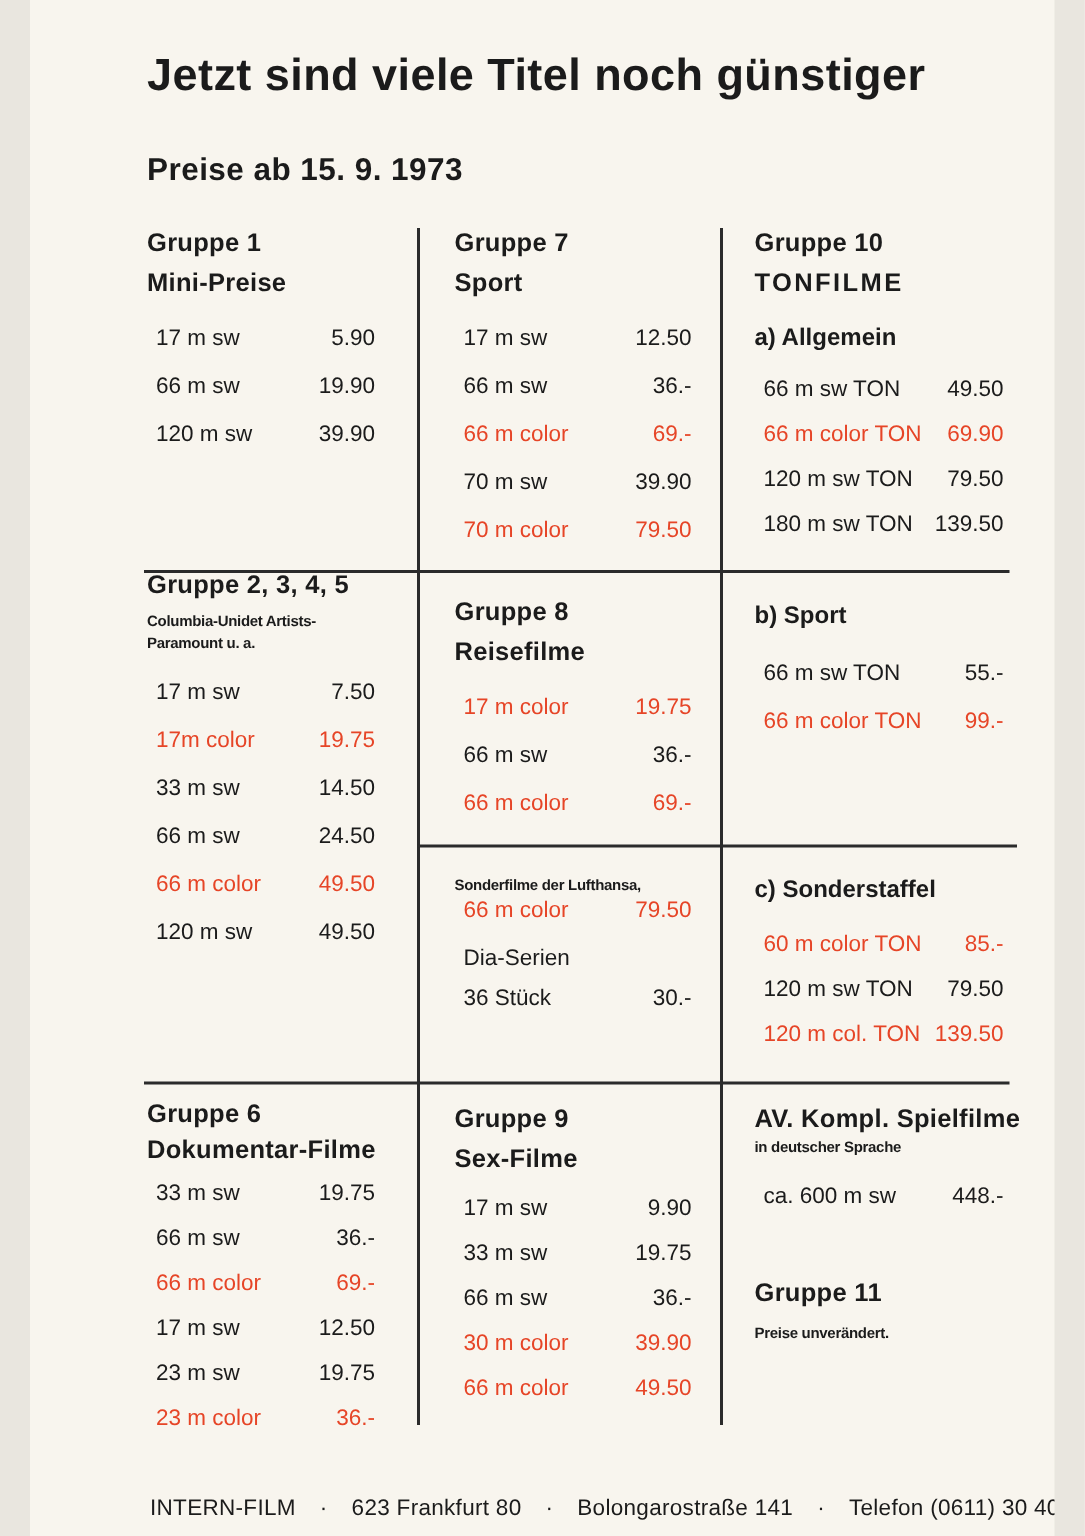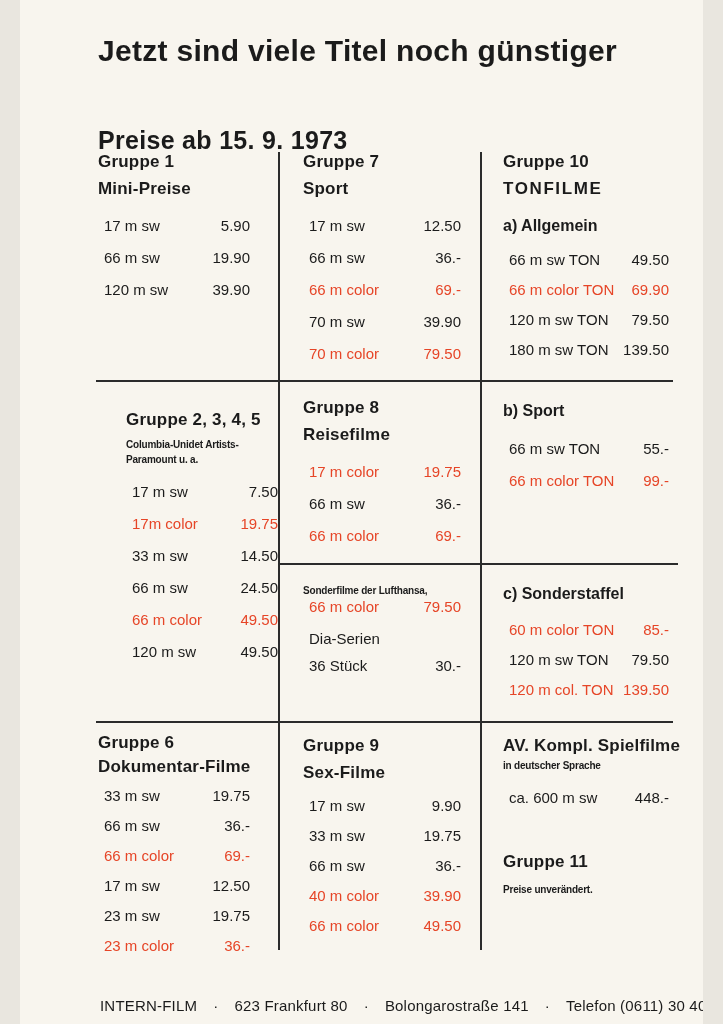--- a/index.html
+++ b/index.html
@@ -12,21 +12,21 @@
   body{font-family:"Liberation Sans","DejaVu Sans",sans-serif;color:var(--ink);}
   .sheet{
     position:relative;width:683px;height:1024px;background:var(--paper);
     margin:0 auto;overflow:hidden;
   }
   .page-title{
     position:absolute;left:78px;top:34px;margin:0;
     font-size:30px;font-weight:800;letter-spacing:.3px;white-space:nowrap;
   }
   .subhead{position:absolute;left:78px;top:102px;display:flex;align-items:baseline;}
-  .date-line{font-size:25px;font-weight:800;letter-spacing:.3px;white-space:nowrap;margin-top:24px;}
+  .date-line{font-size:21px;font-weight:800;letter-spacing:.3px;white-space:nowrap;}
   .tax-note{font-size:14.5px;margin-left:36px;white-space:nowrap;}
 
   .vline{position:absolute;width:2px;background:var(--rule);}
   .hline{position:absolute;height:2px;background:var(--rule);}
 
   .sec{position:absolute;}
   .sec h2{margin:0 0 7px 0;font-size:17px;font-weight:800;letter-spacing:.2px;white-space:nowrap;}
   .sec h3{margin:0 0 18px 0;font-size:17px;font-weight:800;letter-spacing:.2px;white-space:nowrap;}
   .sec h3.spread{letter-spacing:1.6px;}
   .sec h4{margin:0 0 16px 0;font-size:16px;font-weight:800;white-space:nowrap;}
@@ -82,21 +82,21 @@
           <span class="row-label">66 m sw</span>
           <span class="row-price">19.90</span>
         </div>
         <div class="price-row">
           <span class="row-label">120 m sw</span>
           <span class="row-price">39.90</span>
         </div>
       </div>
   </section>
 
-  <section class="sec w1" style="left:78px;top:410px;margin-left:28px;">
+  <section class="sec w1" style="left:78px;top:380px;">
     <h2>Gruppe 2, 3, 4, 5</h2>
     <p class="note-bold">Columbia-Unidet Artists-</p>
     <p class="note-bold note-gap">Paramount u. a.</p>
     <div class="rows">
         <div class="price-row">
           <span class="row-label">17 m sw</span>
           <span class="row-price">7.50</span>
         </div>
         <div class="price-row red">
           <span class="row-label">17m color</span>
@@ -225,21 +225,21 @@
         </div>
         <div class="price-row">
           <span class="row-label">33 m sw</span>
           <span class="row-price">19.75</span>
         </div>
         <div class="price-row">
           <span class="row-label">66 m sw</span>
           <span class="row-price">36.-</span>
         </div>
         <div class="price-row red">
-          <span class="row-label">40 m color</span>
+          <span class="row-label">30 m color</span>
           <span class="row-price">39.90</span>
         </div>
         <div class="price-row red">
           <span class="row-label">66 m color</span>
           <span class="row-price">49.50</span>
         </div>
       </div>
   </section>
 
   <section class="sec w3" style="left:483px;top:152px;">

